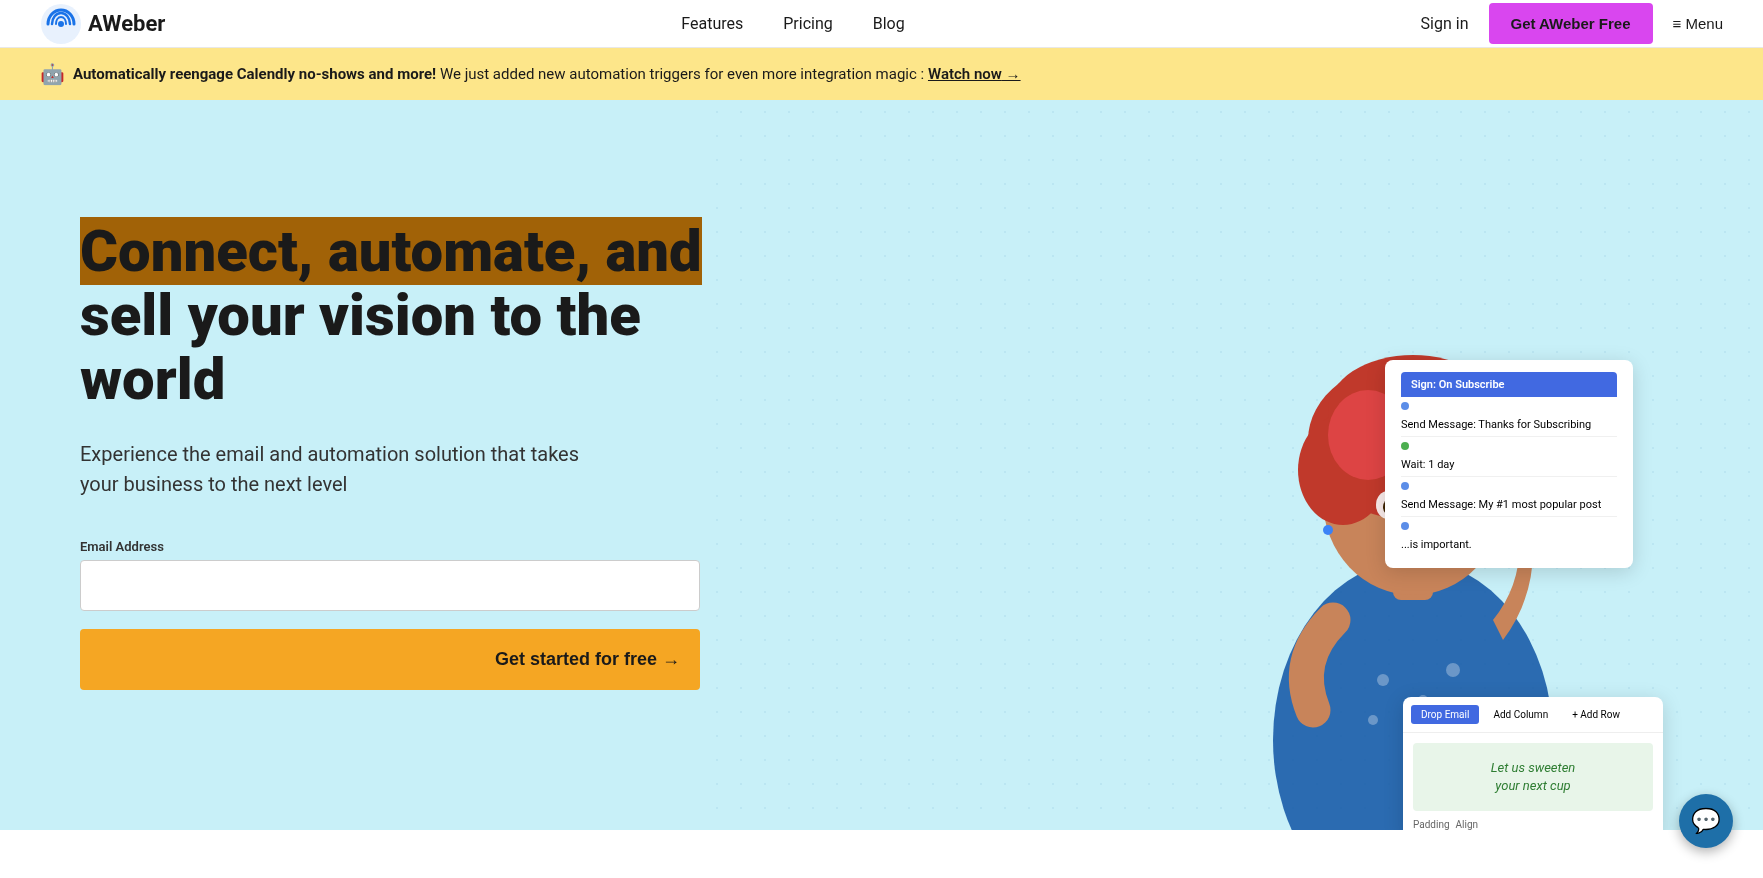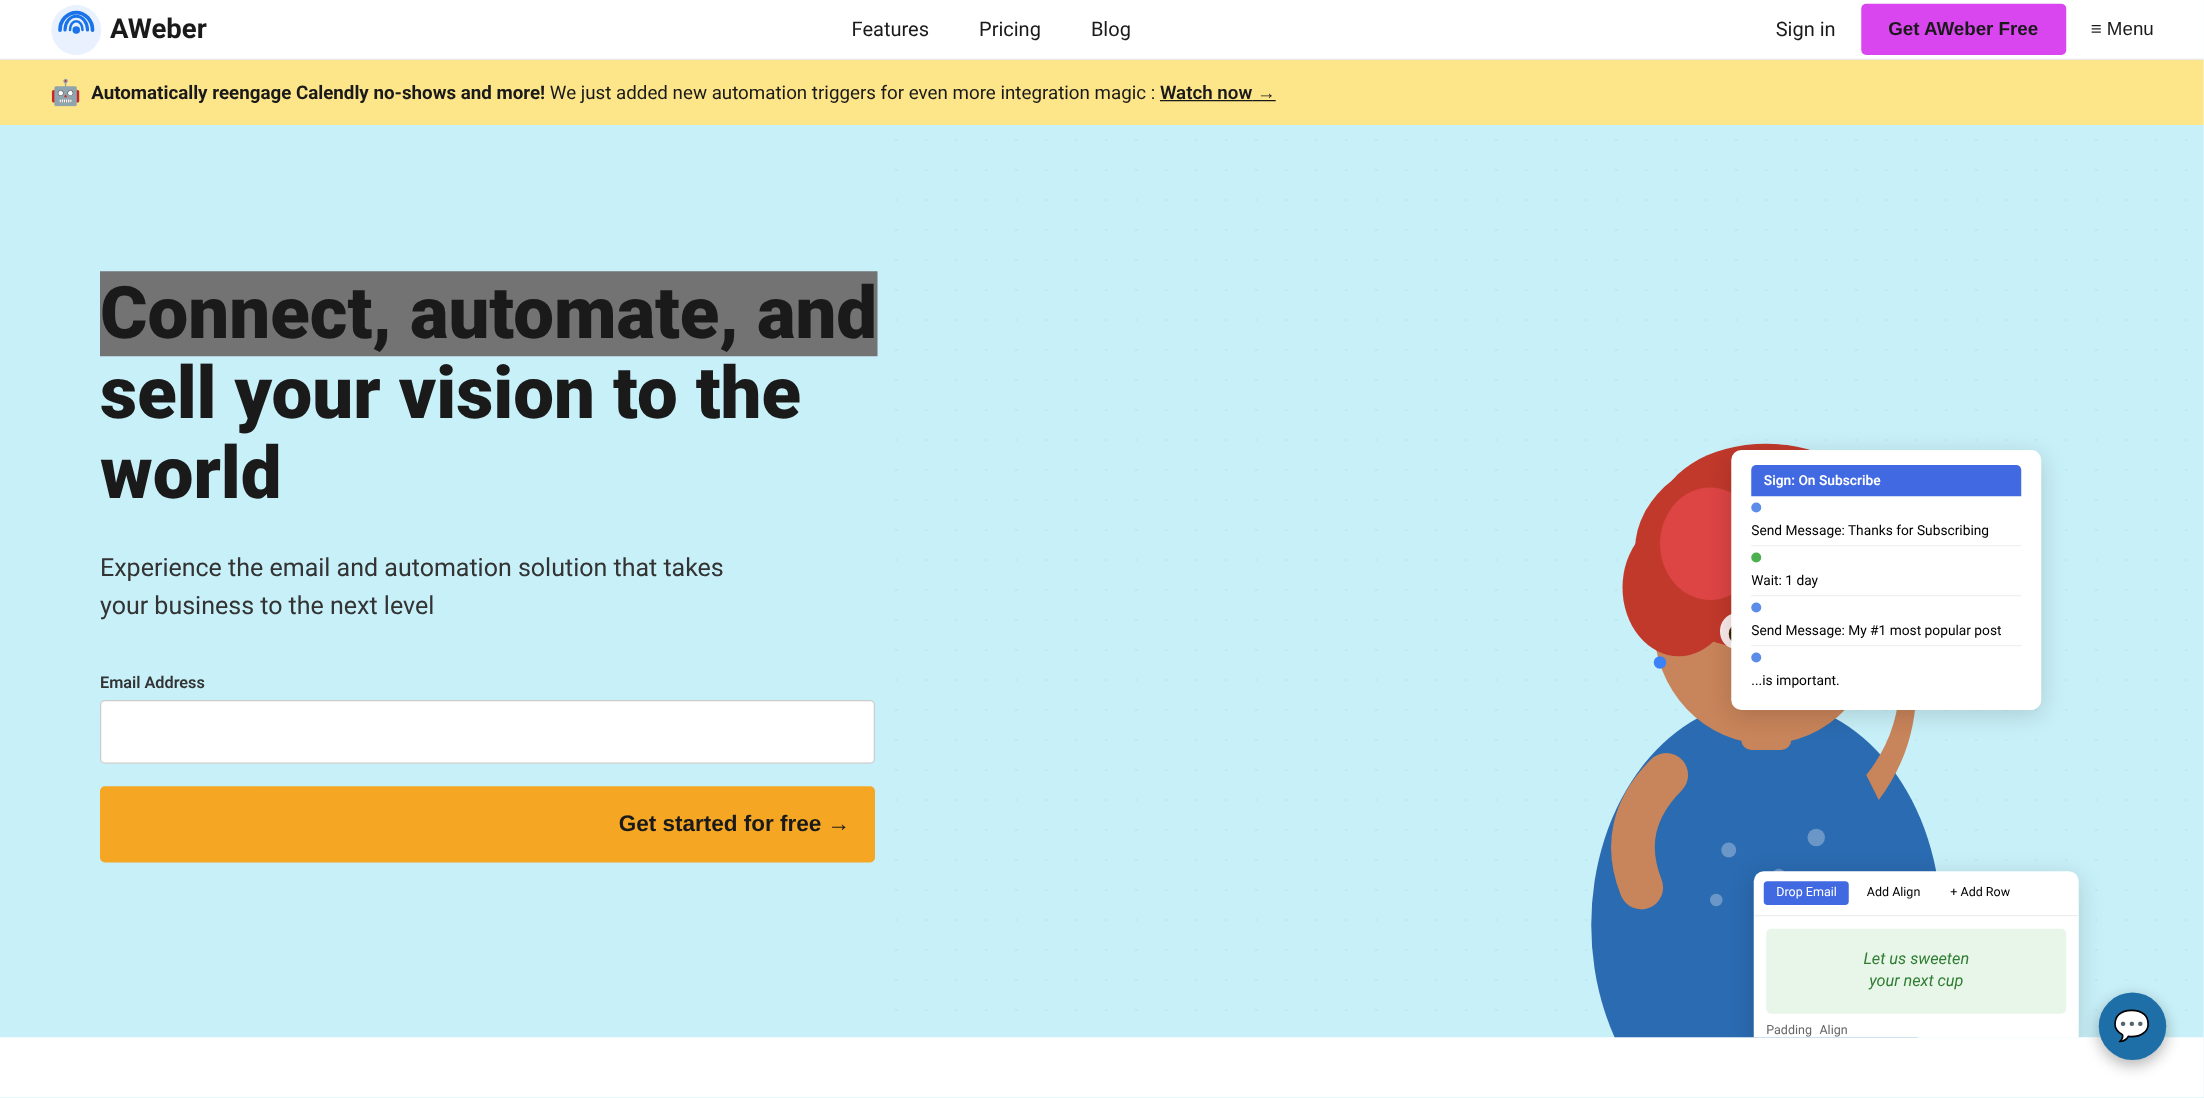--- a/index.html
+++ b/index.html
@@ -115,21 +115,21 @@
       padding-top: 40px;
     }
     .hero-title {
       font-size: 58px;
       font-weight: 900;
       color: #1a1a1a;
       line-height: 1.1;
       margin-bottom: 28px;
     }
     .hero-title-highlight {
-      background: #737373;
+      background: #a16207;
       display: inline;
     }
     .hero-subtitle {
       font-size: 20px;
       color: #333;
       line-height: 1.5;
       margin-bottom: 40px;
       max-width: 540px;
     }
     .form-row {
@@ -440,21 +440,21 @@
       </div>
       <div class="ui-card-row">
         <div class="ui-dot"></div>
         <span>...is important.</span>
       </div>
     </div>
 
     <div class="ui-card-2" style="position:absolute; right:20px; bottom:20px;">
       <div class="ui-card-2-header">
         <div class="ui-card-2-tab active">Drop Email</div>
-        <div class="ui-card-2-tab">Add Align</div>
+        <div class="ui-card-2-tab">Add Column</div>
         <div class="ui-card-2-tab">+ Add Row</div>
       </div>
       <div class="ui-card-2-body">
         <div class="ui-card-2-green-box">
           Let us sweeten<br>your next cup
         </div>
         <div class="ui-card-2-controls">
           <div class="ui-ctrl-item">
             <span class="ui-ctrl-label">Padding</span>
           </div>

